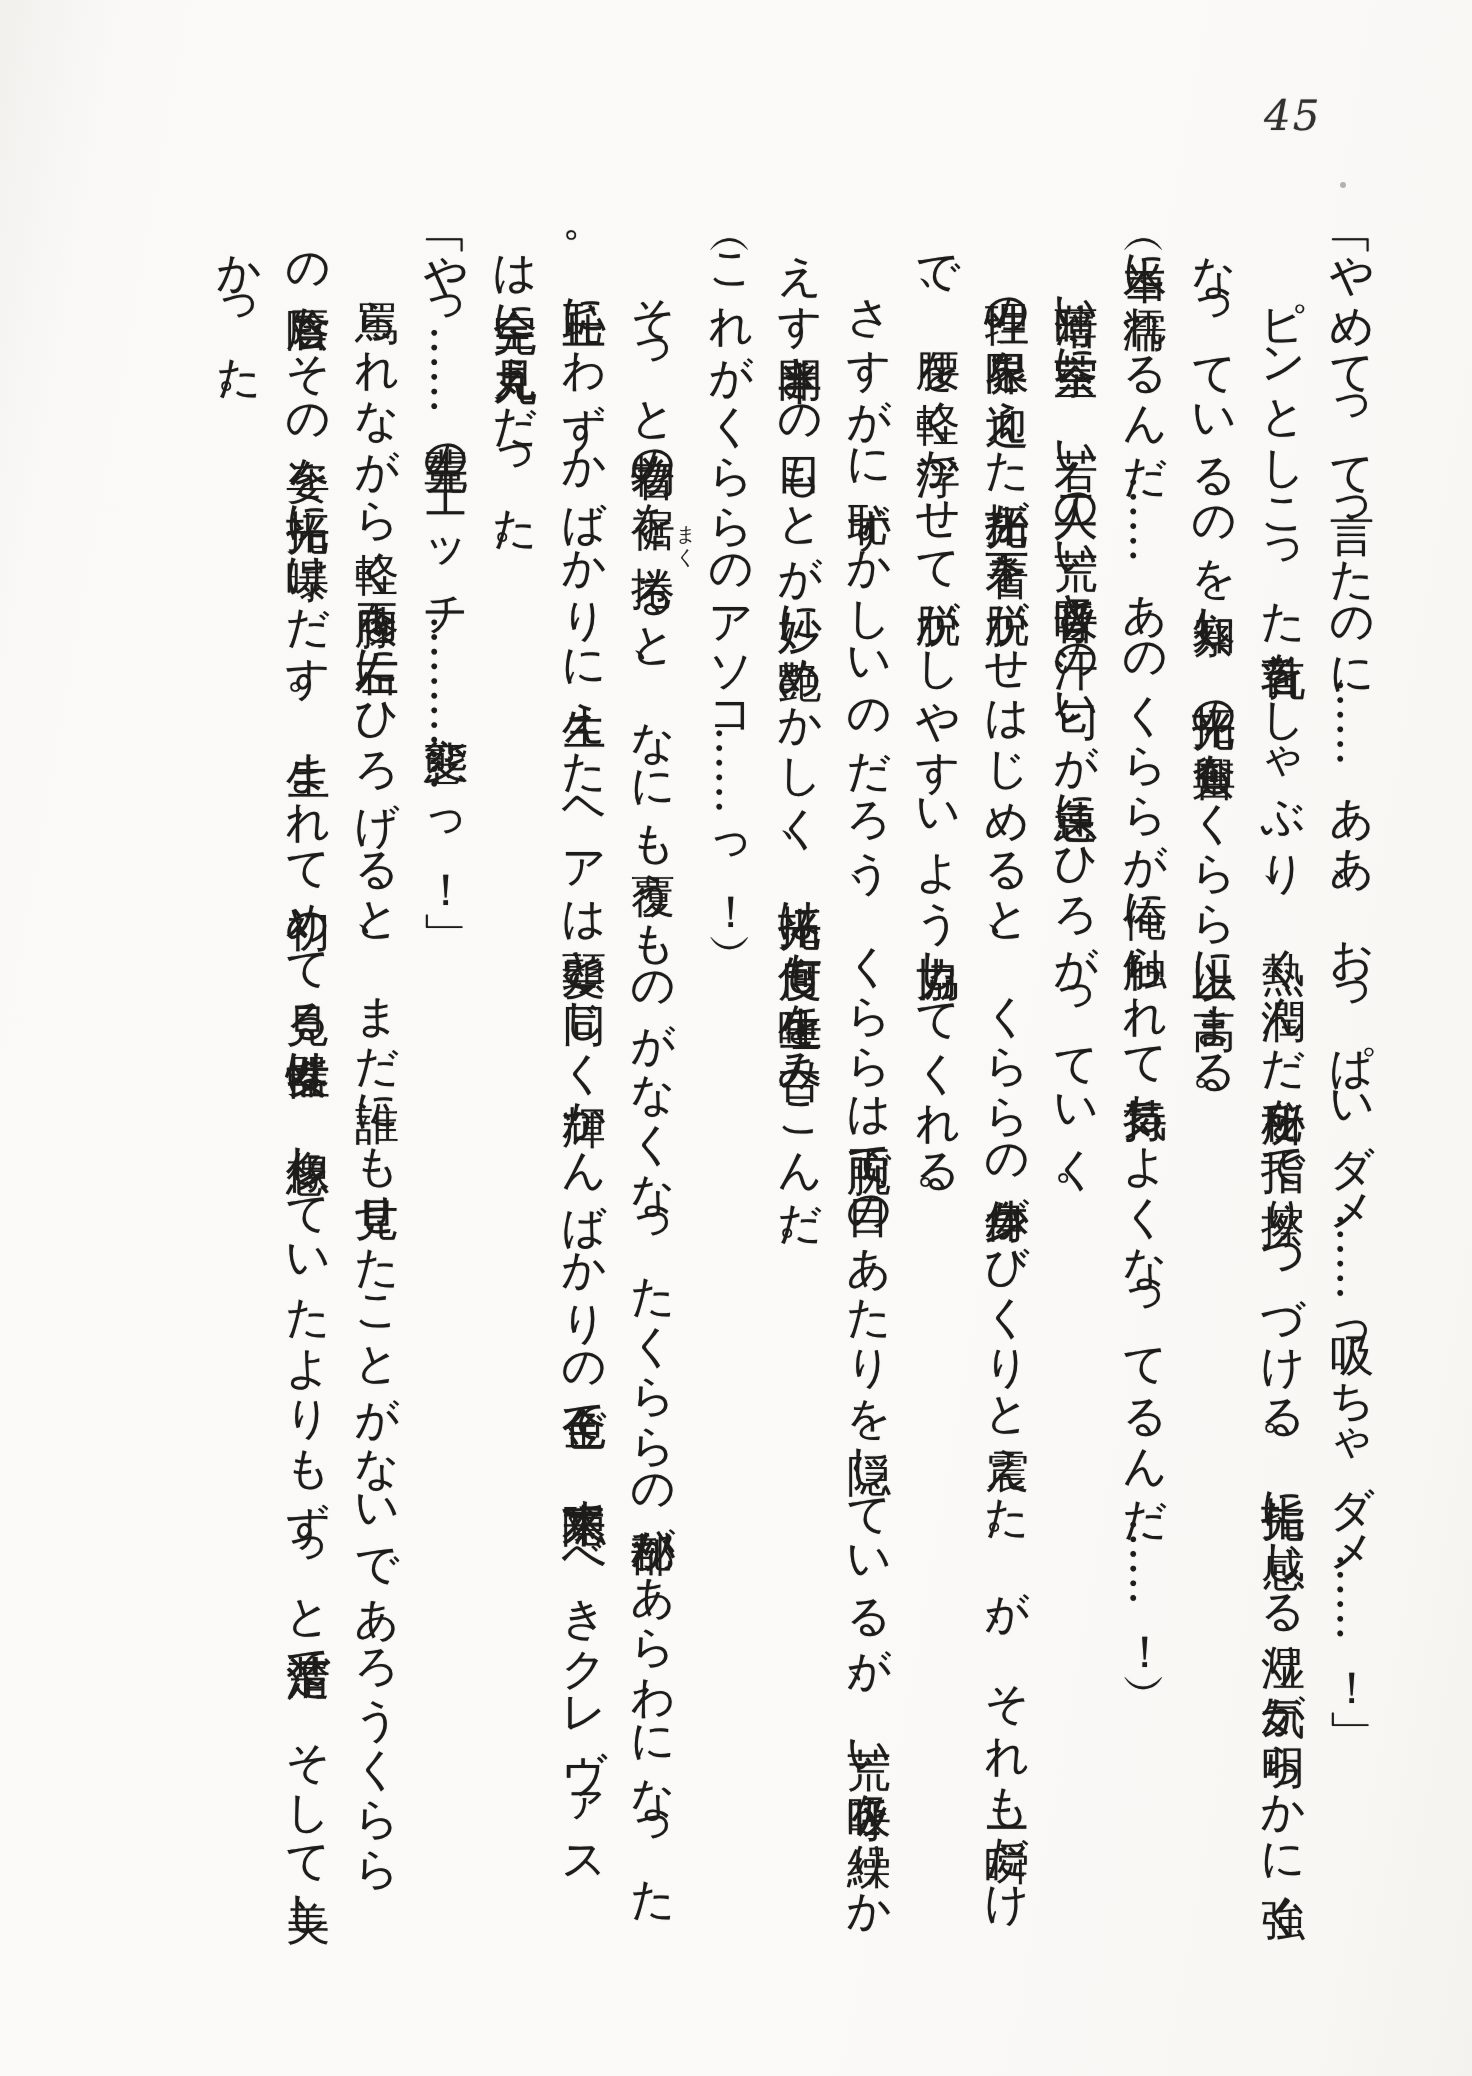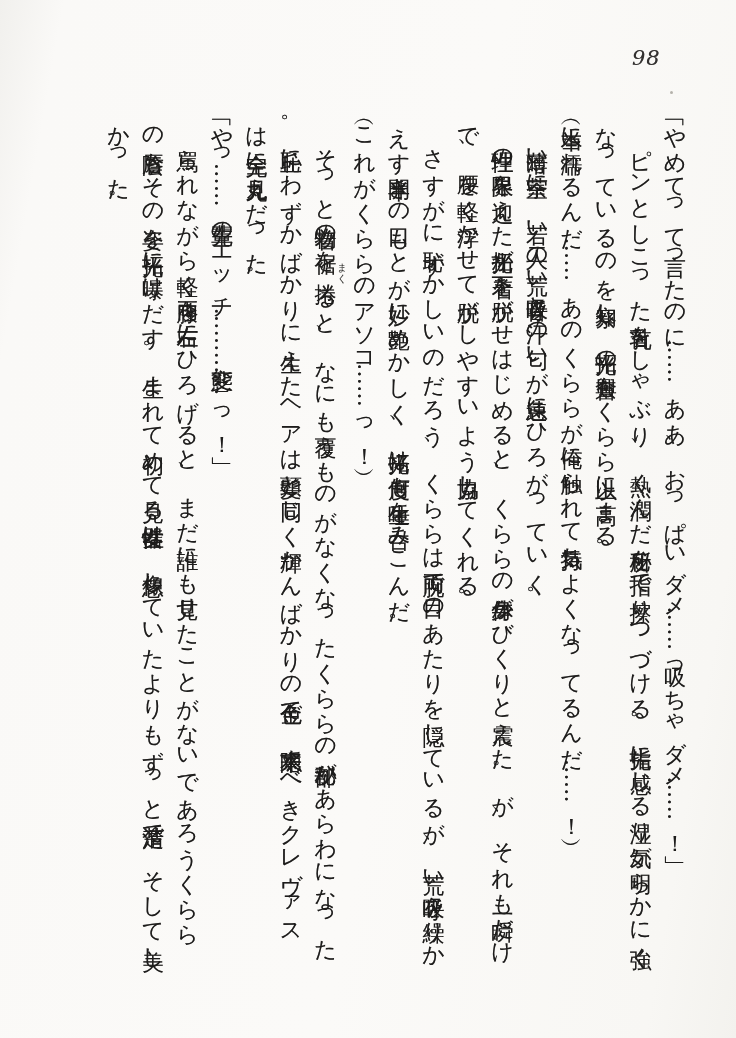--- a/index.html
+++ b/index.html
@@ -69,21 +69,21 @@
     font-size: 10px;
     letter-spacing: 0;
     color: #2a2a28;
     text-shadow: none;
   }
 </style>
 </head>
 <body>
 
 <div class="book-page">
-  <div class="page-number">98</div>
+  <div class="page-number">45</div>
   <div class="scan-speck"></div>
   <div class="text-block" id="text-block">
       <p class="">「やめてって言ったのに……ああ、おっぱいダメ……吸っちゃダメ……！」</p>
       <p class="indent">ピンとしこった乳首をしゃぶり、熱く潤んだ秘所を指で擦りつづける。指先に感じる湿り気が明らかに強くなっているのを察知し、拓光の興奮もくらら以上に高まる。</p>
       <p class="">（本当に濡れるんだ……あのくららが俺に触られて気持ちよくなってるんだ……！）</p>
       <p class="indent">薄暗い茶室に、若い二人の荒い呼吸音と汗の匂いが急速にひろがっていく。</p>
       <p class="indent">理性の限界を迎えた拓光が下着を脱がせはじめると、くららの身体がびくりと震えた。が、それも一瞬だけで、腰を軽く浮かせて脱がしやすいよう協力してくれる。</p>
       <p class="indent">さすがに恥ずかしいのだろう、くららは両腕で目のあたりを隠しているが、荒い呼吸を繰りかえす半開きの口もとが妙に艶めかしく、拓光は何度も生唾を呑みこんだ。</p>
       <p class="">（これがくららのアソコ……っ！）</p>
       <p class="indent">そっと着物の裾を<ruby>捲<rt>まく</rt></ruby>ると、なにも覆うものがなくなったくららの秘部があらわになった。恥丘にわずかばかりに生えたヘアは頭髪と同じく輝かんばかりの金色で、本来隠すべきクレヴァスは完全に丸見えだった。</p>

